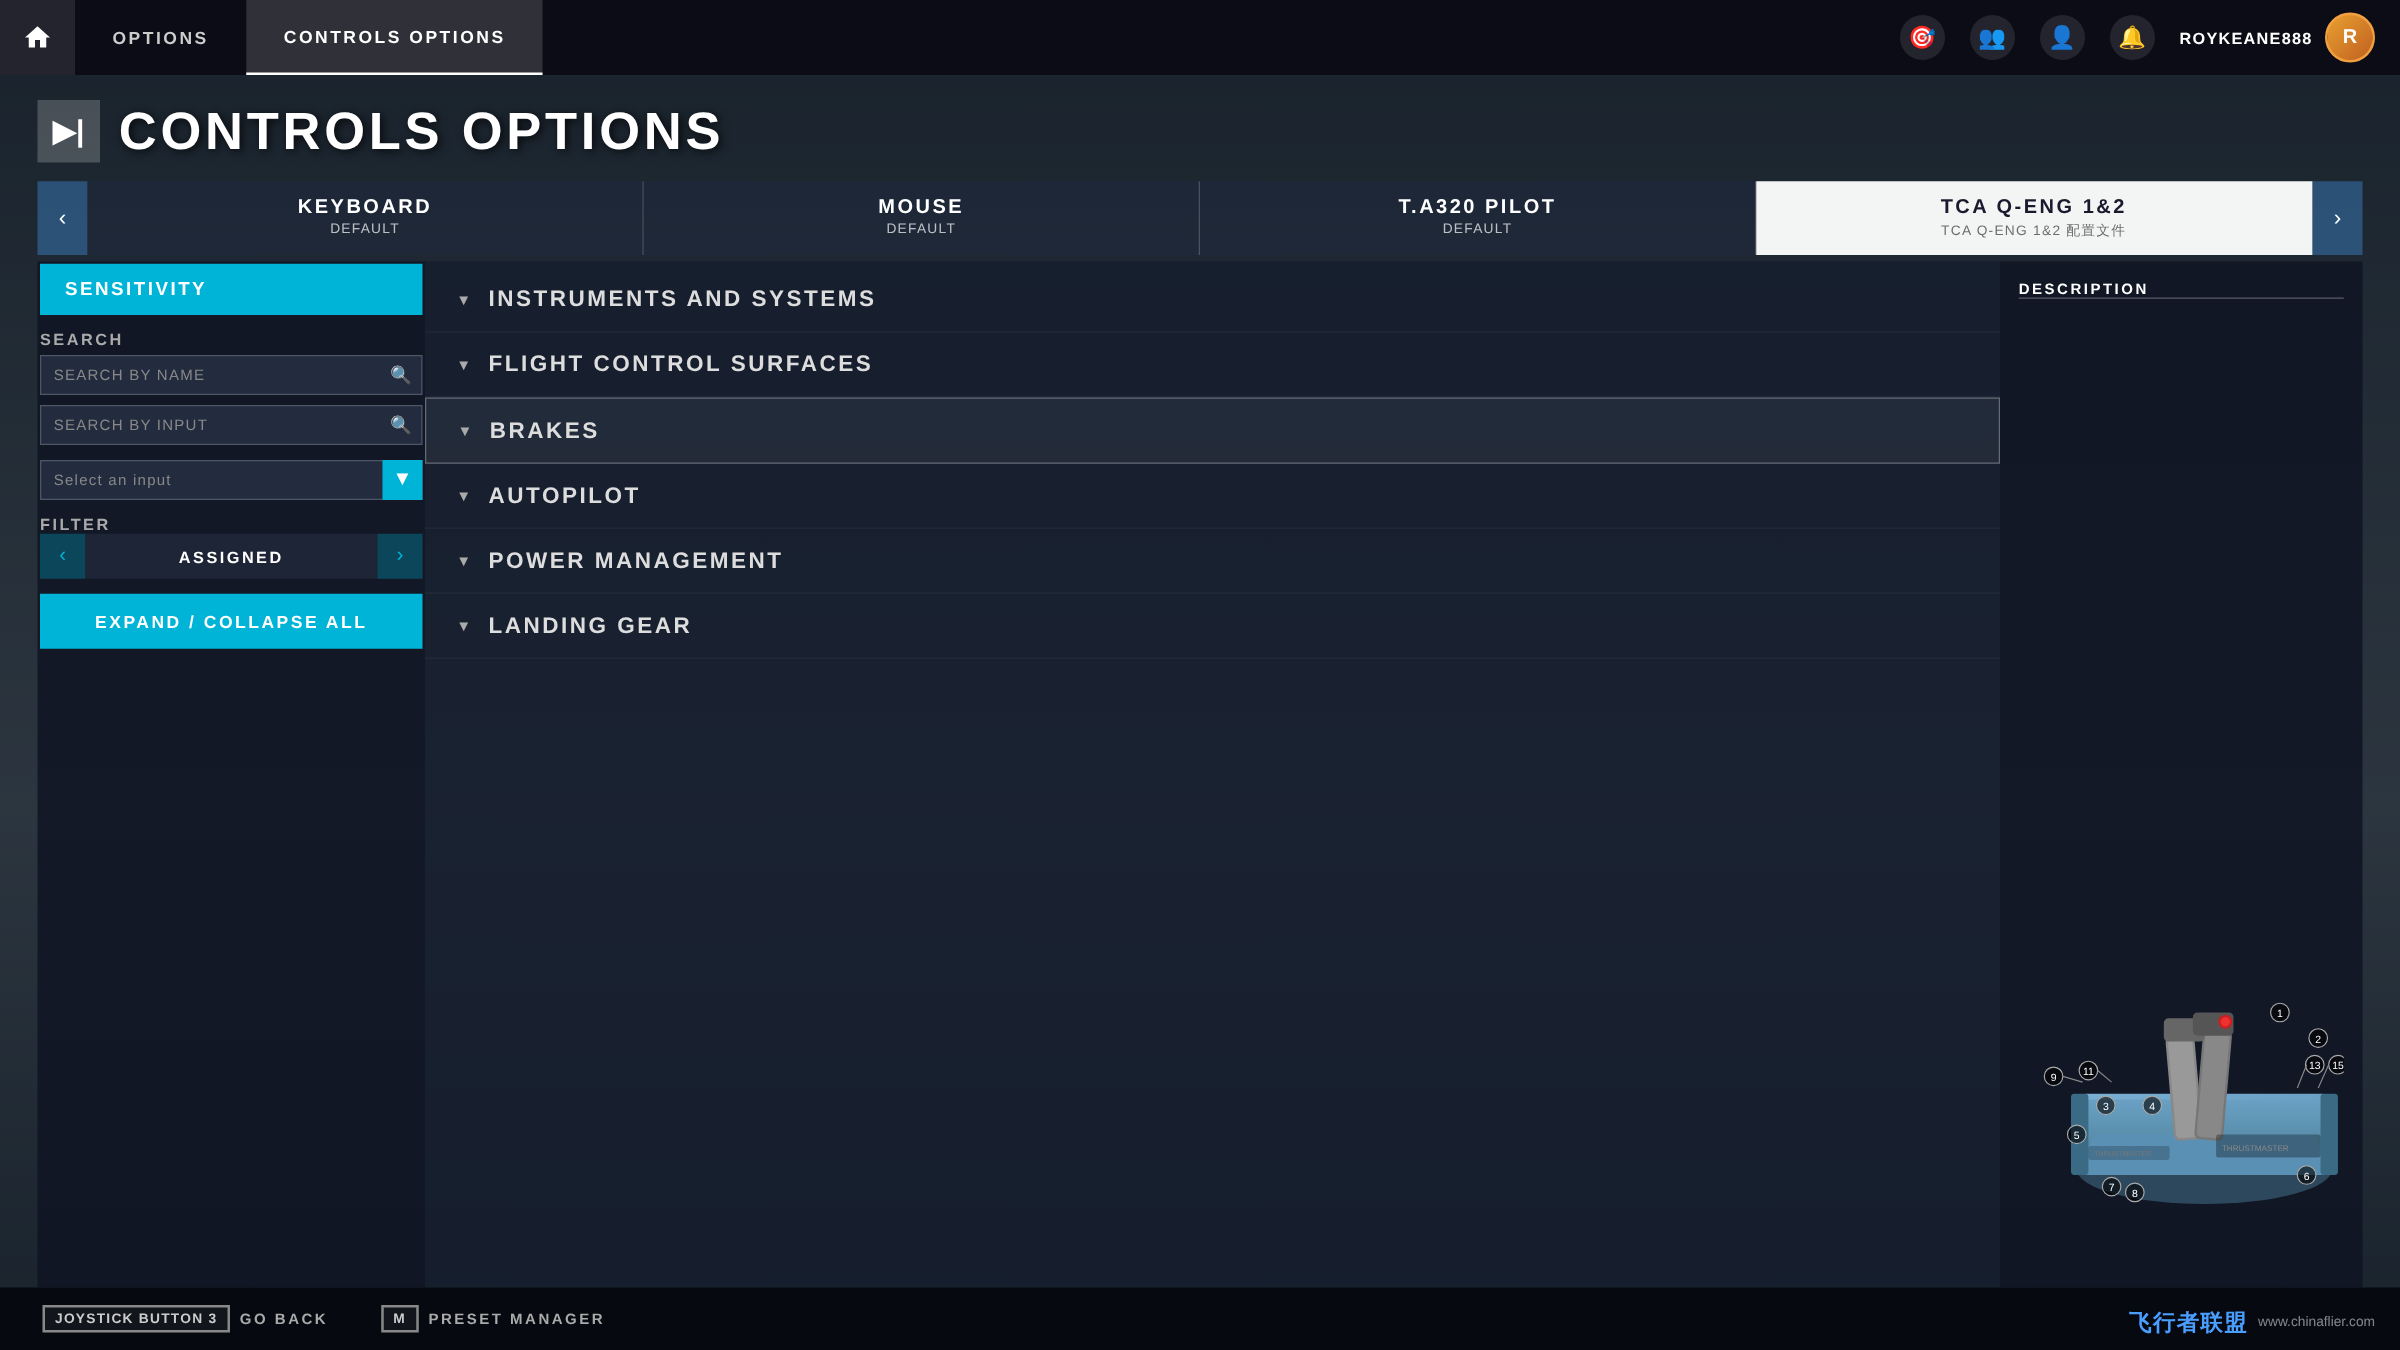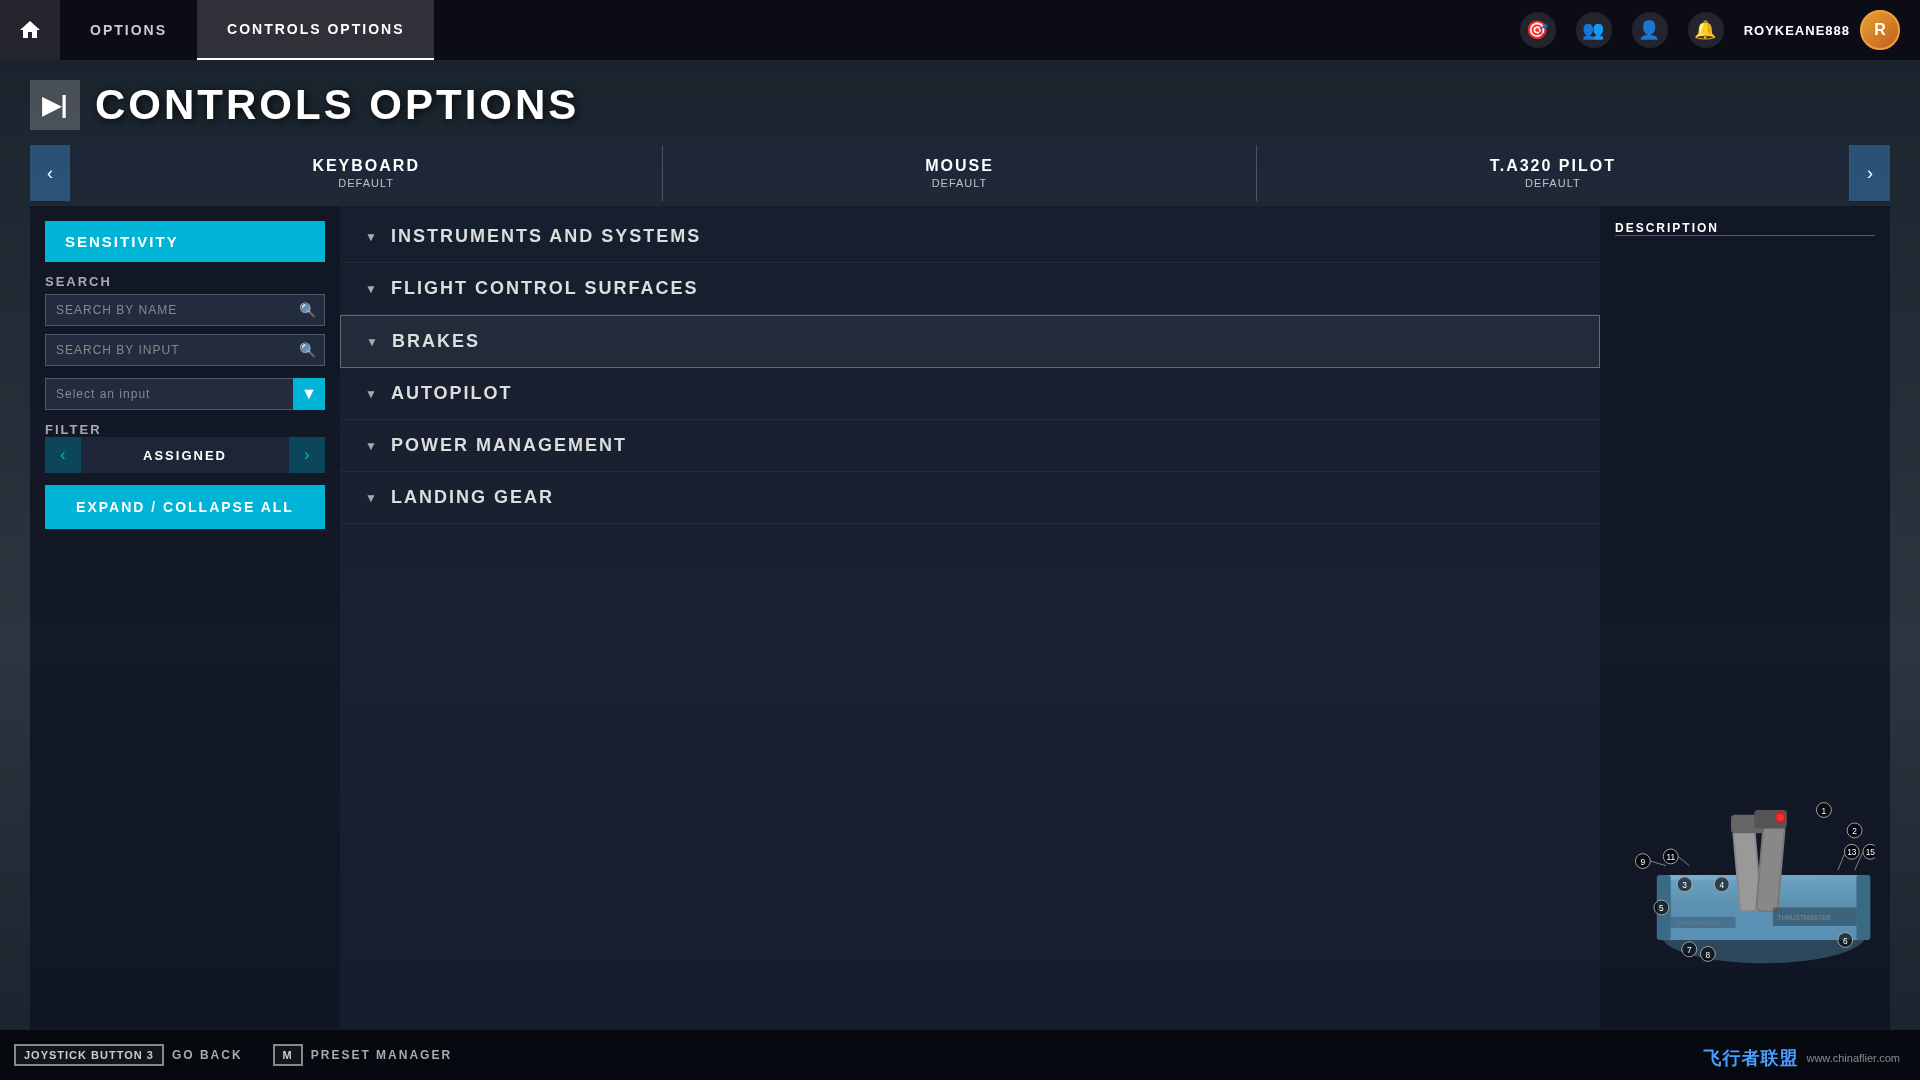--- a/index.html
+++ b/index.html
@@ -202,21 +202,21 @@
       padding: 0 30px;
       gap: 0;
       overflow: hidden;
     }
 
     
     .left-panel {
       width: 310px;
       min-width: 310px;
       background: rgba(15,20,35,0.85);
-      padding: 15px;
+      padding: 2px;
       display: flex;
       flex-direction: column;
       gap: 12px;
     }
     .sensitivity-btn {
       background: #00b4d8;
       color: #fff;
       border: none;
       padding: 12px 20px;
       font-size: 15px;
@@ -391,22 +391,22 @@
     
     .bottom-bar {
       position: absolute;
       bottom: 0; left: 0;
       width: 100%;
       height: 50px;
       background: rgba(5,8,15,0.95);
       z-index: 100;
       display: flex;
       align-items: center;
-      padding: 0 14px;
-      gap: 30px;
+      padding: 0 34px;
+      gap: 42px;
     }
     .bottom-action {
       display: flex;
       align-items: center;
       gap: 8px;
       cursor: pointer;
     }
     .bottom-key {
       border: 2px solid #888;
       padding: 3px 8px;
@@ -490,20 +490,24 @@
       <div class="tab-sub">DEFAULT</div>
     </div>
     <div class="tab-item">
       <div class="tab-name">MOUSE</div>
       <div class="tab-sub">DEFAULT</div>
     </div>
     <div class="tab-item">
       <div class="tab-name">T.A320 PILOT</div>
       <div class="tab-sub">DEFAULT</div>
     </div>
+    <div class="tab-item active">
+      <div class="tab-name">TCA Q-ENG 1&amp;2</div>
+      <div class="tab-sub">TCA Q-ENG 1&amp;2 配置文件</div>
+    </div>
     <button class="tab-nav-btn">›</button>
   </div>
 
   <div class="content-area">
 
     <div class="left-panel">
       <button class="sensitivity-btn">SENSITIVITY</button>
 
       <div>
         <div class="section-label">SEARCH</div>

